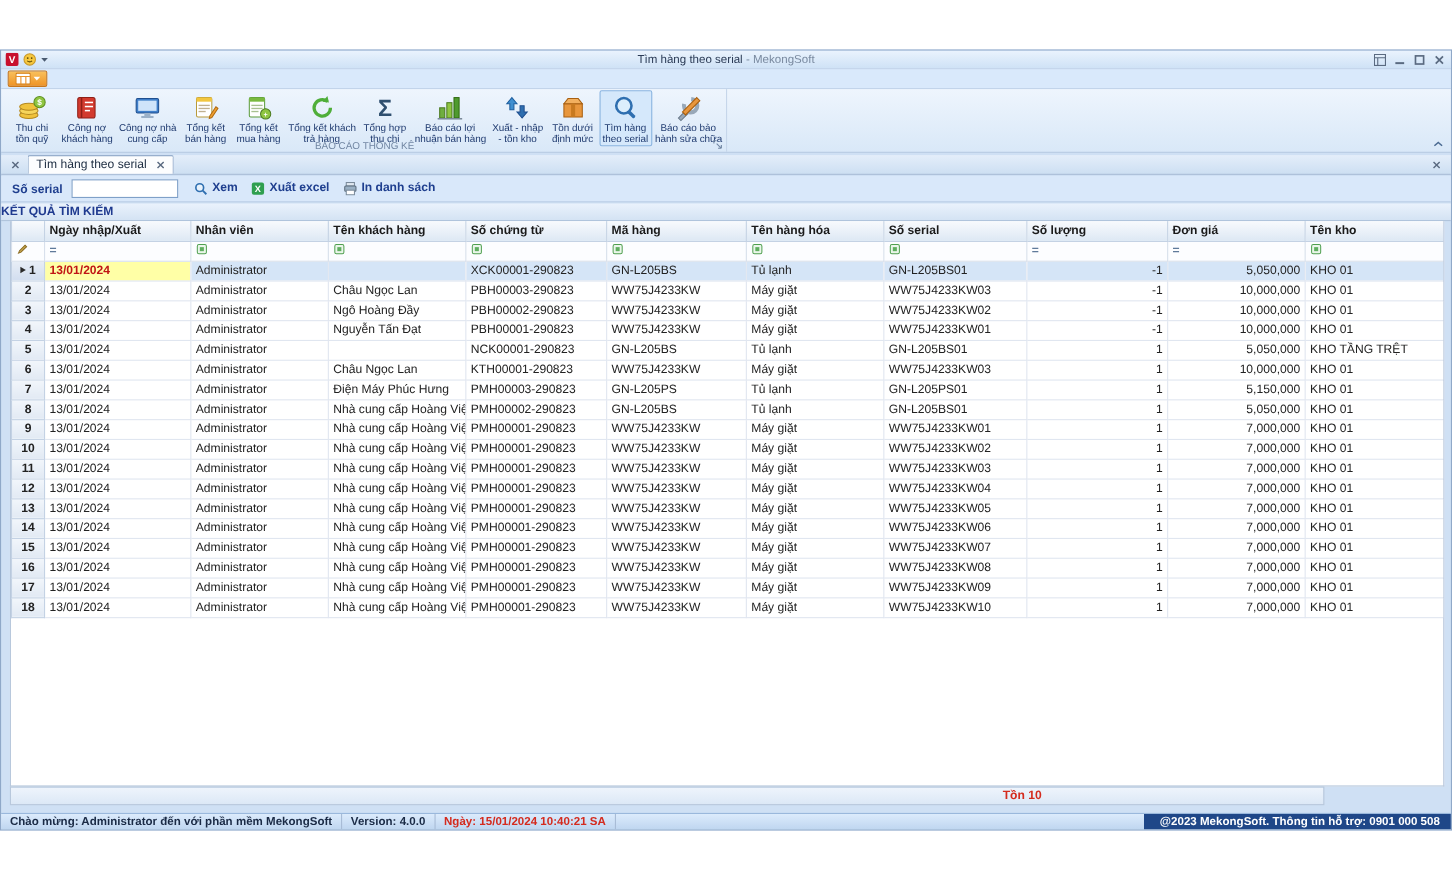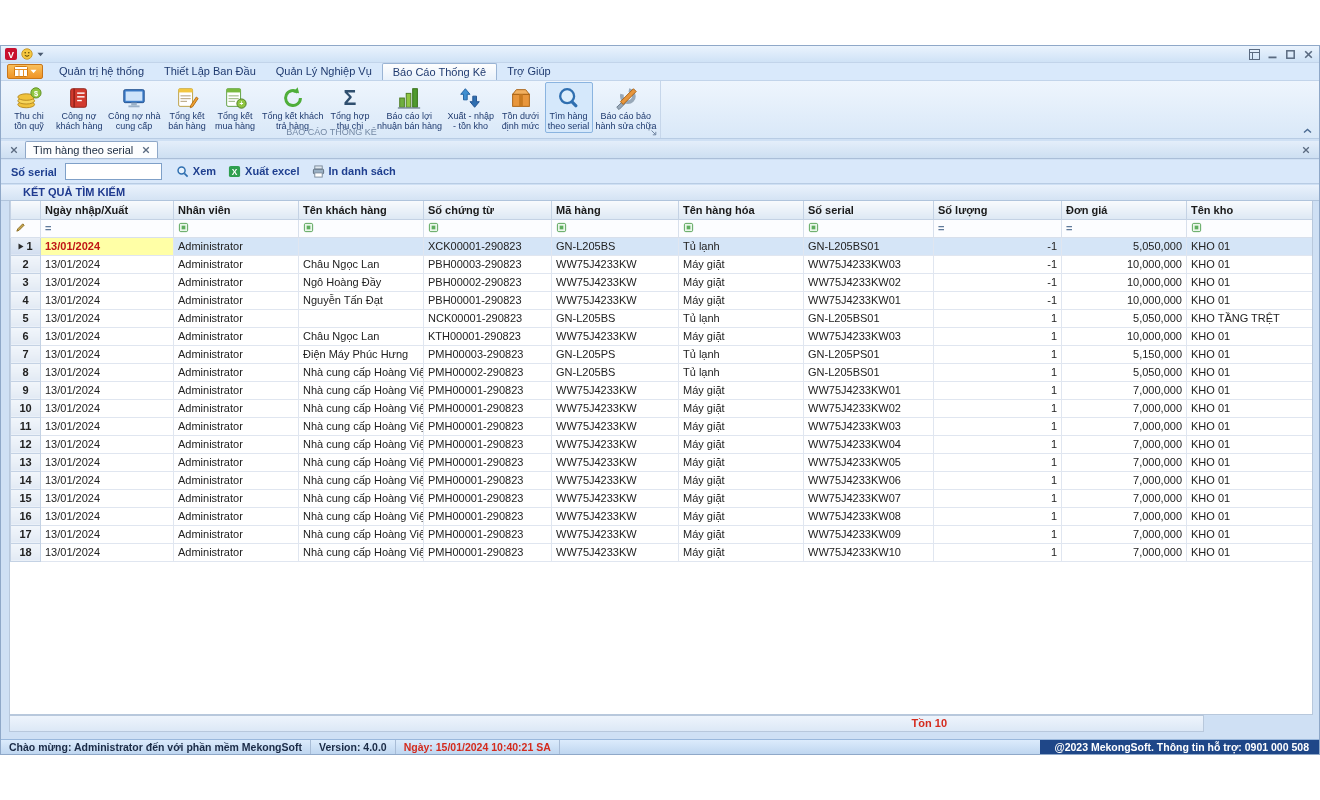--- a/index.html
+++ b/index.html
@@ -42,21 +42,21 @@
   .dt-close-right{position:absolute;right:9px;top:5px;}
 
   
   .search-bar{position:absolute;top:114px;left:0;right:0;height:24px;background:#d9e8fa;border-bottom:1px solid #b8cce4;display:flex;align-items:center;padding-left:10px;}
   .search-label{font-weight:bold;color:#1f3f8f;margin-right:8px;}
   .search-input{width:97px;height:17px;border:1px solid #7fa0c8;background:#fff;font:inherit;padding:0 3px;}
   .actions{display:flex;gap:12px;margin-left:14px;}
   .action-btn{display:flex;gap:4px;font-weight:bold;color:#1f3f8f;}
 
   
-  .section-header{position:absolute;top:139px;left:0;right:0;height:16px;background:linear-gradient(#eaf2fc,#d4e3f4);border-bottom:1px solid #b0c4dc;line-height:15px;padding-left:22px;font-weight:bold;color:#1f3a8f;}
+  .section-header{position:absolute;top:139px;left:0;right:0;height:16px;background:linear-gradient(#eaf2fc,#d4e3f4);border-bottom:1px solid #b0c4dc;line-height:15px;padding-left:0;font-weight:bold;color:#1f3a8f;}
 
   
   .grid-area{position:absolute;top:155px;left:8px;width:1304px;height:514px;background:#fff;border:1px solid #b8c8dc;border-top:none;overflow:hidden;}
   table{border-collapse:collapse;table-layout:fixed;width:1302px;}
   th,td{overflow:hidden;white-space:nowrap;font-size:11px;}
   tr.hdr th{height:18px;background:linear-gradient(#f8fafd,#dde8f4);border:1px solid #c4d2e4;border-top:none;font-weight:bold;text-align:left;padding:0 4px;color:#1a1a1a;}
   tr.flt td{height:18px;background:#fcfdff;border:1px solid #d8e0ec;padding:0 4px;}
   tr.flt .eqg{color:#5f7a9a;font-weight:bold;}
   tr.flt .icon svg{width:11px;height:11px;}
   tbody tr.data td{height:18px;border:1px solid #e0e6f0;padding:0 4px;background:#fff;}
@@ -96,20 +96,24 @@
             <circle cx="7.8" cy="4.8" r="0.8" fill="#5a4500"></circle>
             <path d="M3.8 7.4 Q6 9.2 8.2 7.4" stroke="#5a4500" fill="none"></path>
           </svg>
         </span>
       <span class="icon">
           <svg width="7" height="5" viewBox="0 0 7 5">
             <path d="M0.5 0.8 L6.5 0.8 L3.5 4.2 Z" fill="#4a5a70"></path>
           </svg>
         </span>
     </div>
+    <div class="tb-title">
+      <span>Tìm hàng theo serial</span>
+      <span class="suffix">- MekongSoft</span>
+    </div>
     <div class="tb-right">
       <span class="icon">
           <svg width="11" height="11" viewBox="0 0 11 11">
             <rect x="0.5" y="0.5" width="10" height="10" fill="none" stroke="#5a6a80"></rect>
             <path d="M0.5 3.5 H10.5 M3.5 3.5 V10.5" stroke="#5a6a80" fill="none"></path>
           </svg>
         </span>
       <span class="icon">
           <svg width="11" height="11" viewBox="0 0 11 11">
             <rect x="1.5" y="7.5" width="8" height="1.8" fill="#5a6a80"></rect>
@@ -135,27 +139,20 @@
             <rect x="0.5" y="0.5" width="13" height="10" rx="1" fill="#fff" stroke="#d07a10"></rect>
             <path d="M0.5 3.5 H13.5 M5 3.5 V10.5 M9.5 3.5 V10.5" stroke="#e8912a" fill="none"></path>
           </svg>
         </span>
       <span class="icon">
           <svg width="7" height="5" viewBox="0 0 7 5">
             <path d="M0.5 0.8 L6.5 0.8 L3.5 4.2 Z" fill="#fff"></path>
           </svg>
         </span>
     </div>
-    <div class="rtab-strip">
-        <div class="rtab">Quản trị hệ thống</div>
-        <div class="rtab">Thiết Lập Ban Đầu</div>
-        <div class="rtab">Quản Lý Nghiệp Vụ</div>
-        <div class="rtab active">Báo Cáo Thống Kê</div>
-        <div class="rtab">Trợ Giúp</div>
-      </div>
   </div>
 
   <div class="ribbon-body">
     <div class="ribbon-group">
       <div class="rbtn-row">
           <div class="rbtn">
             <span class="icon">
               <svg width="26" height="26" viewBox="0 0 28 28">
                 <ellipse cx="11" cy="21" rx="9" ry="3.5" fill="#f0c23c" stroke="#b5891f"></ellipse>
                 <ellipse cx="11" cy="17" rx="9" ry="3.5" fill="#f6d55c" stroke="#b5891f"></ellipse>

